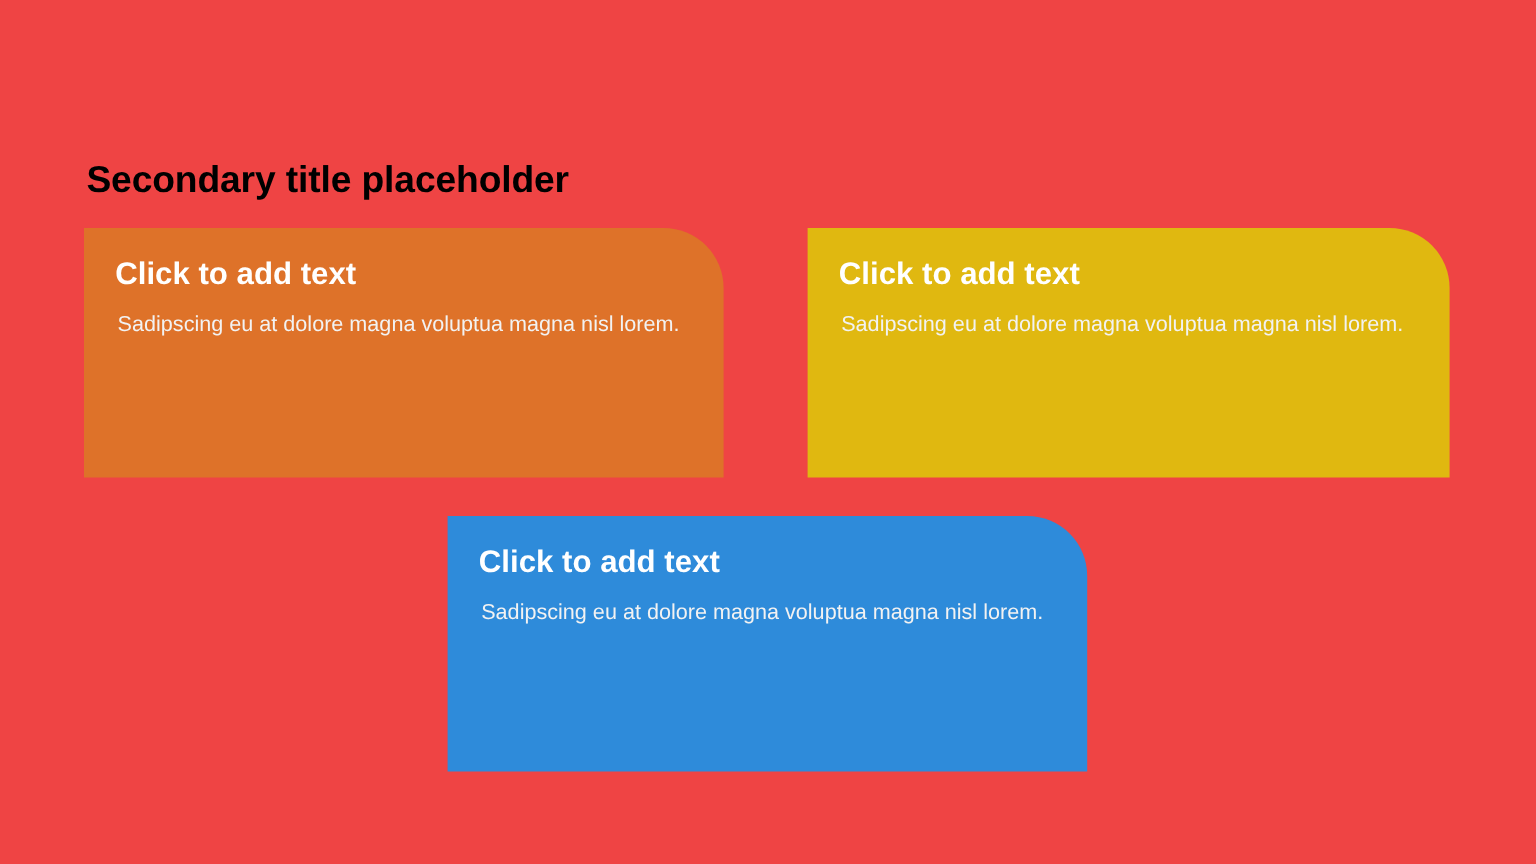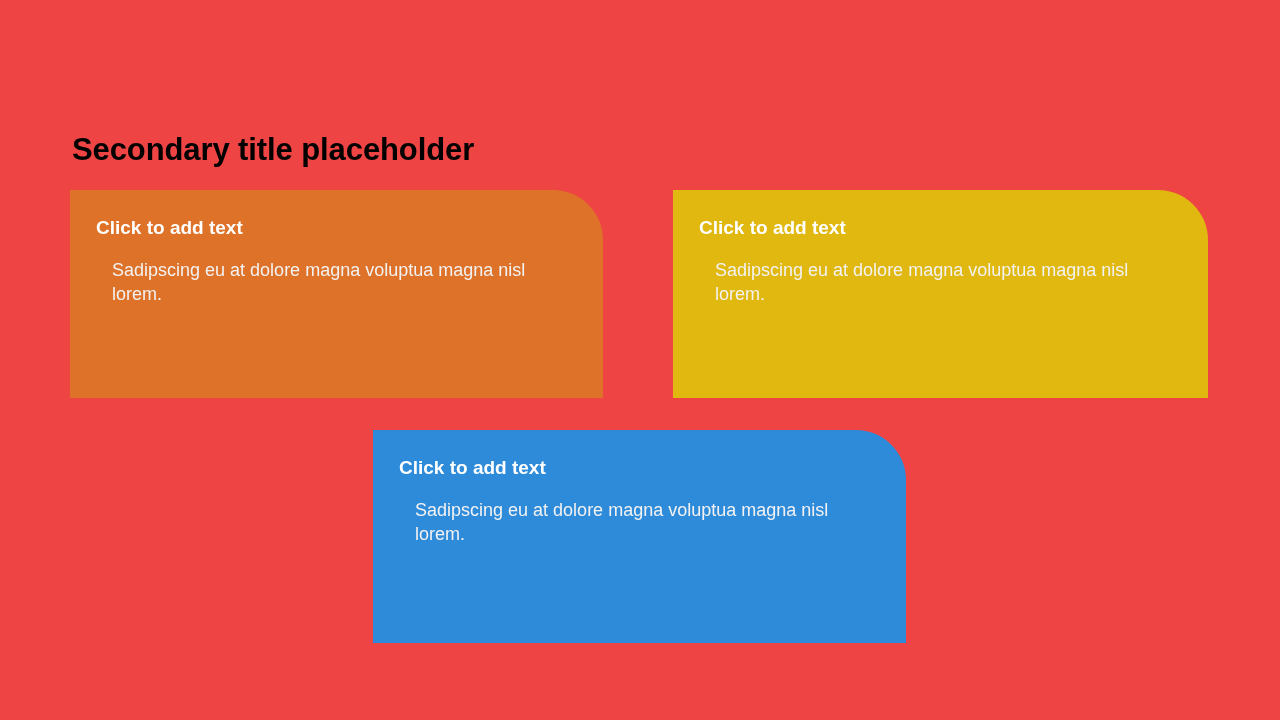--- a/index.html
+++ b/index.html
@@ -42,29 +42,29 @@
   .card {
     position: absolute;
     box-sizing: border-box;
     border-radius: 0 50px 0 0;
     padding: 22px 26px 0 26px;
     overflow: hidden;
   }
 
   .card-heading {
     margin: 0;
-    font-size: 19px;
+    font-size: 26px;
     font-weight: bold;
     line-height: 32px;
     color: #ffffff;
     white-space: nowrap;
   }
 
   .card-body {
-    margin: 14px 0 0 16px;
+    margin: 14px 0 0 2px;
     font-size: 18px;
     font-weight: normal;
     line-height: 24px;
     color: #f2f2f2;
   }
 
   #card-orange {
     left: 70px;
     top: 190px;
     width: 533px;

